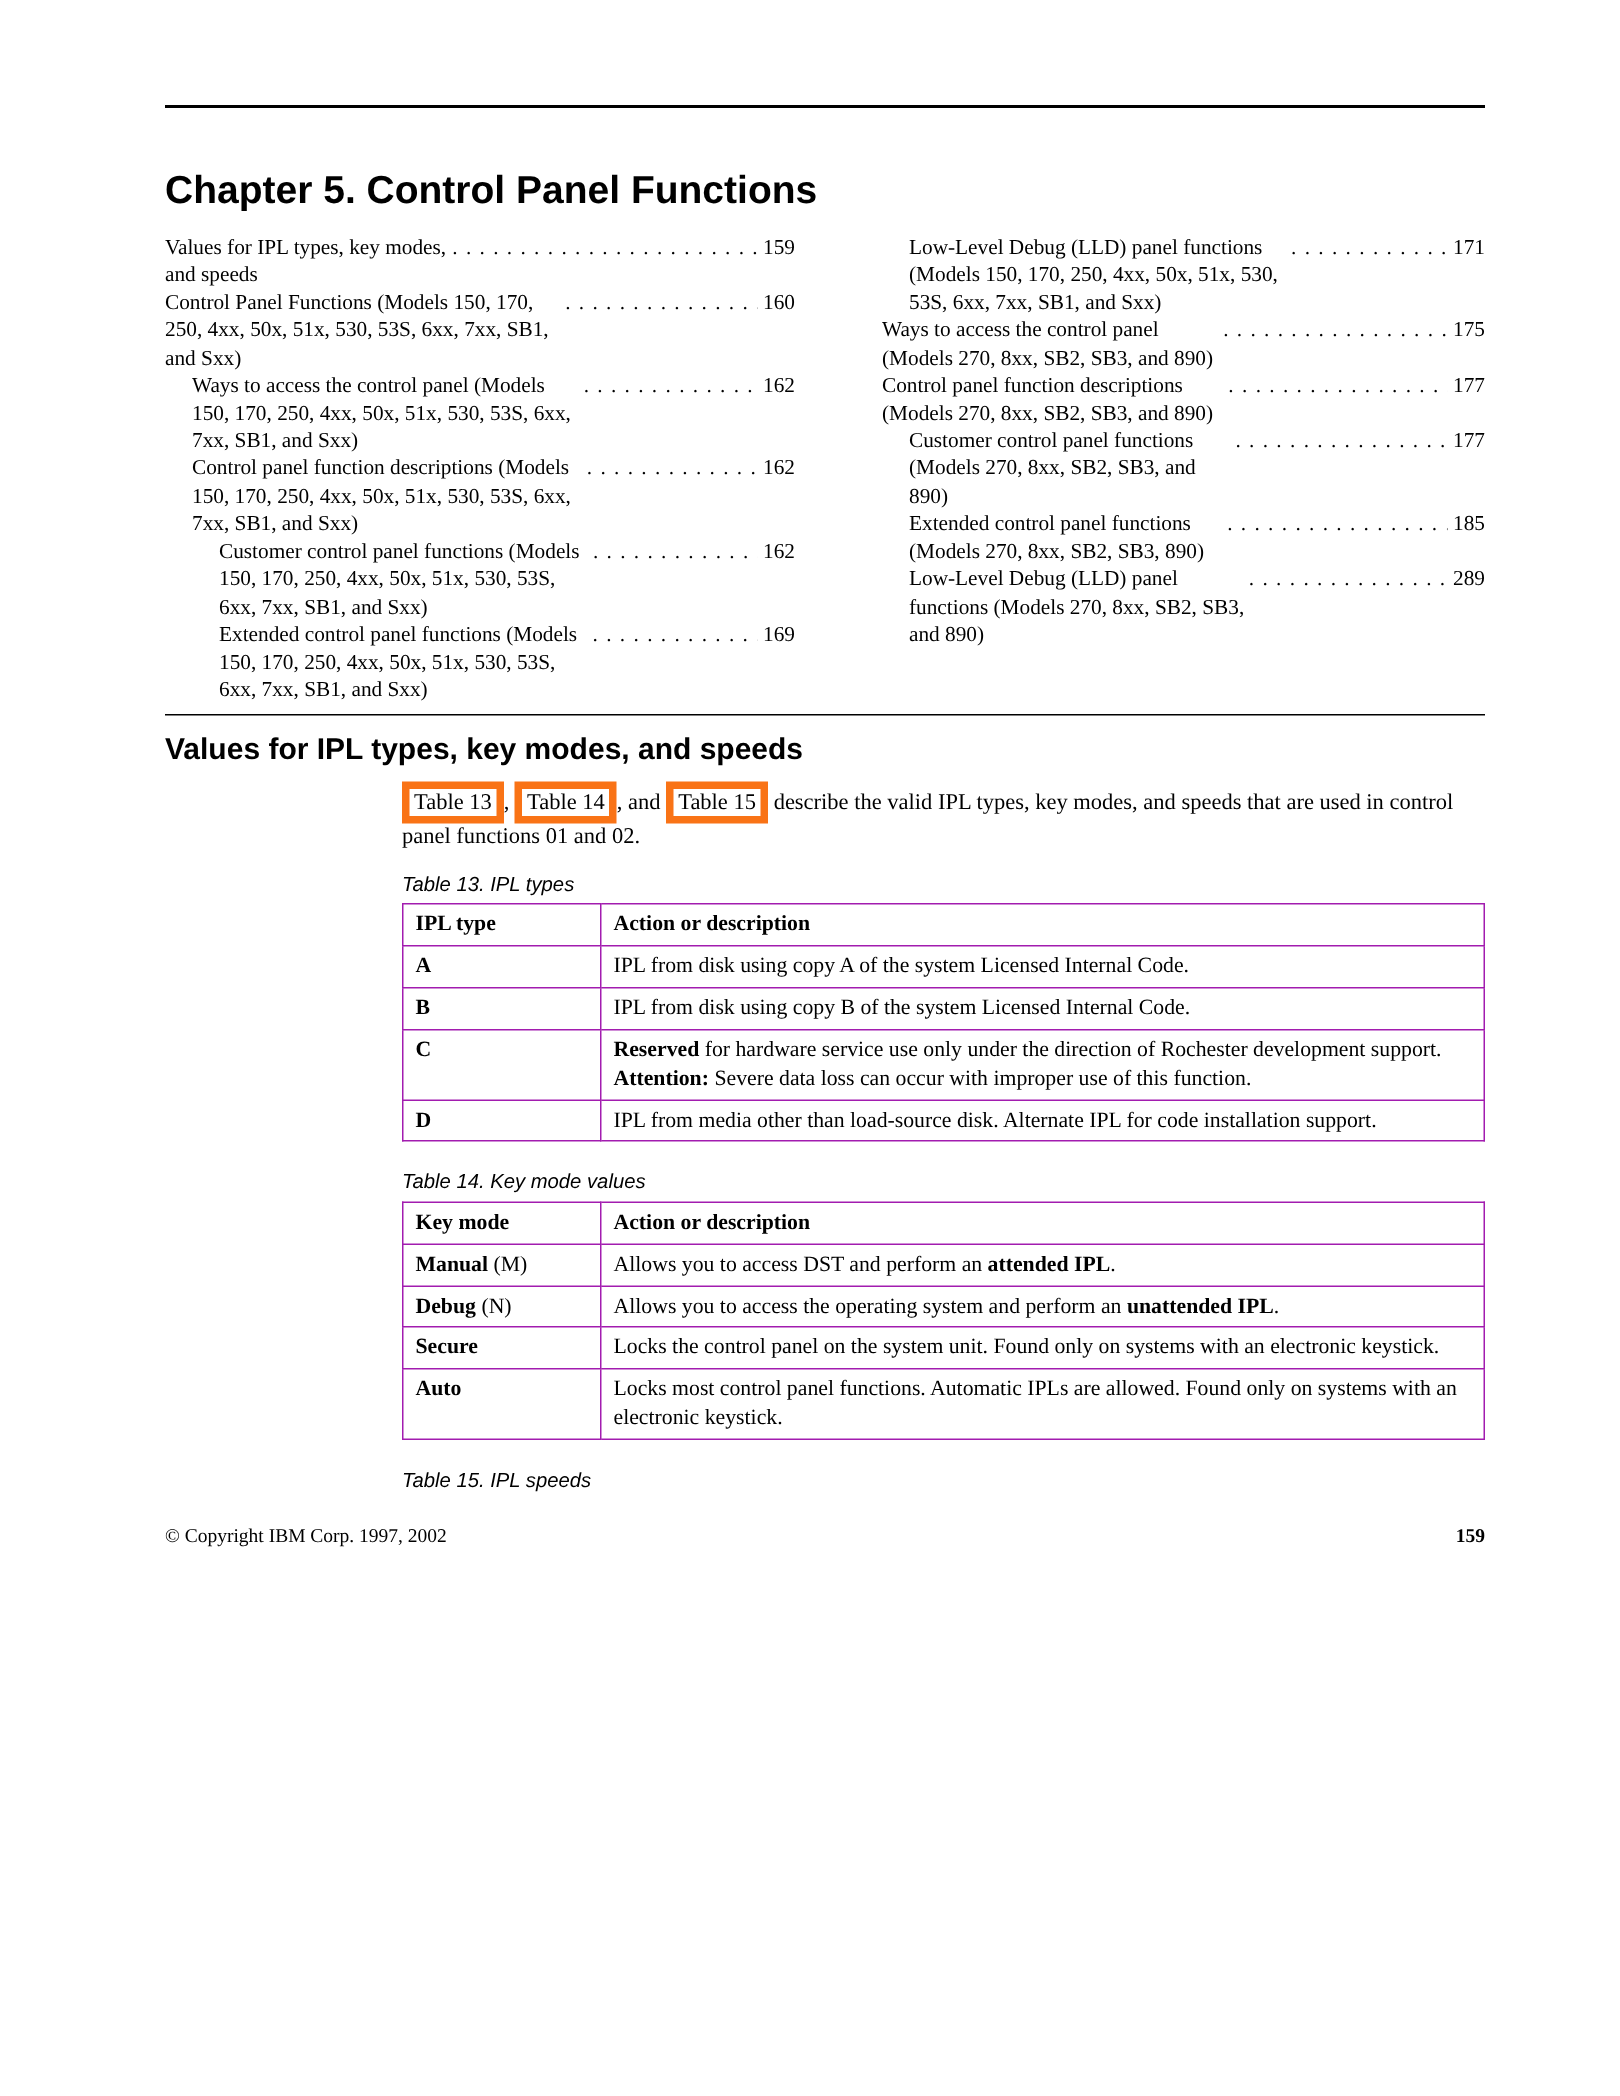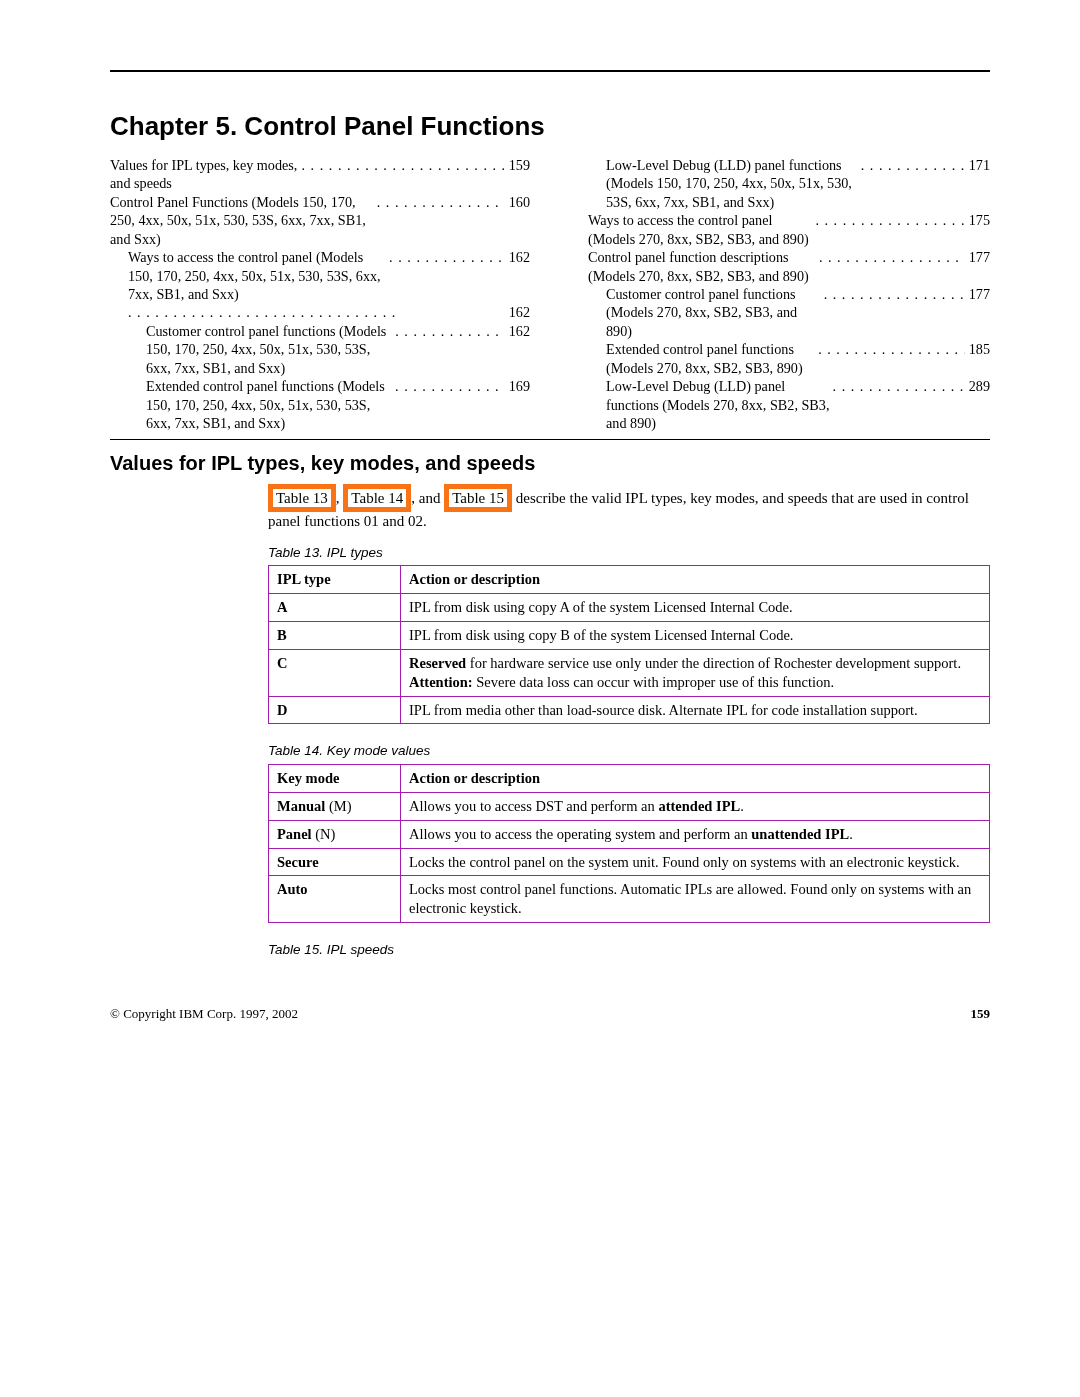--- a/index.html
+++ b/index.html
@@ -99,21 +99,21 @@
   table.data th {
     font-weight: bold;
   }
   .col-narrow { width: 115px; }
   .col-mid { width: 190px; }
 
   .footer {
     display: flex;
     justify-content: space-between;
     font-size: 13px;
-    margin-top: 47px;
+    margin-top: 20px;
   }
   .footer .page-no {
     font-weight: bold;
   }
 </style>
 </head>
 <body>
 
 <div class="top-rule"></div>
 
@@ -130,20 +130,21 @@
         <span class="label">Control Panel Functions (Models 150, 170, 250, 4xx, 50x, 51x, 530, 53S, 6xx, 7xx, SB1, and Sxx)</span>
         <span class="dots"></span>
         <span class="page">160</span>
       </div>
       <div class="toc-entry ind1">
         <span class="label">Ways to access the control panel (Models 150, 170, 250, 4xx, 50x, 51x, 530, 53S, 6xx, 7xx, SB1, and Sxx)</span>
         <span class="dots"></span>
         <span class="page">162</span>
       </div>
       <div class="toc-entry ind1">
+        <span class="label">Control panel function descriptions (Models 150, 170, 250, 4xx, 50x, 51x, 530, 53S, 6xx, 7xx, SB1, and Sxx)</span>
         <span class="dots"></span>
         <span class="page">162</span>
       </div>
       <div class="toc-entry ind2">
         <span class="label">Customer control panel functions (Models 150, 170, 250, 4xx, 50x, 51x, 530, 53S, 6xx, 7xx, SB1, and Sxx)</span>
         <span class="dots"></span>
         <span class="page">162</span>
       </div>
       <div class="toc-entry ind2">
         <span class="label">Extended control panel functions (Models 150, 170, 250, 4xx, 50x, 51x, 530, 53S, 6xx, 7xx, SB1, and Sxx)</span>
@@ -229,21 +230,21 @@
       <th class="col-narrow">Key mode</th>
       <th>Action or description</th>
     </tr>
     </tbody>
       <tbody id="t14-body">
         <tr>
           <td><strong>Manual</strong> (M)</td>
           <td>Allows you to access DST and perform an <strong>attended IPL</strong>.</td>
         </tr>
         <tr>
-          <td><strong>Panel</strong> (N)</td>
+          <td><strong>Debug</strong> (N)</td>
           <td>Allows you to access the operating system and perform an <strong>unattended IPL</strong>.</td>
         </tr>
         <tr>
           <td><strong>Secure</strong></td>
           <td>Locks the control panel on the system unit. Found only on systems with an electronic keystick.</td>
         </tr>
         <tr>
           <td><strong>Auto</strong></td>
           <td>Locks most control panel functions. Automatic IPLs are allowed. Found only on systems with an electronic keystick.</td>
         </tr>

